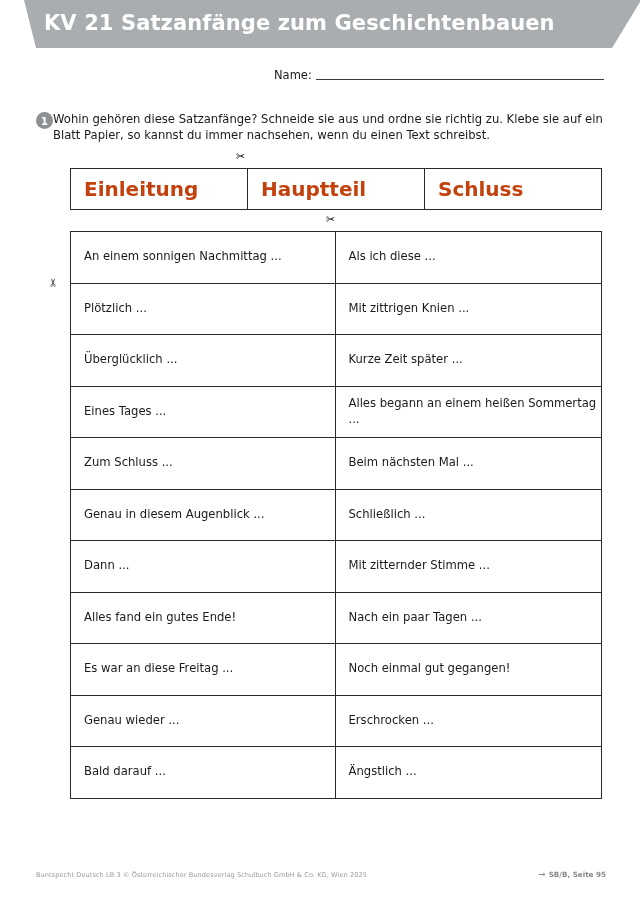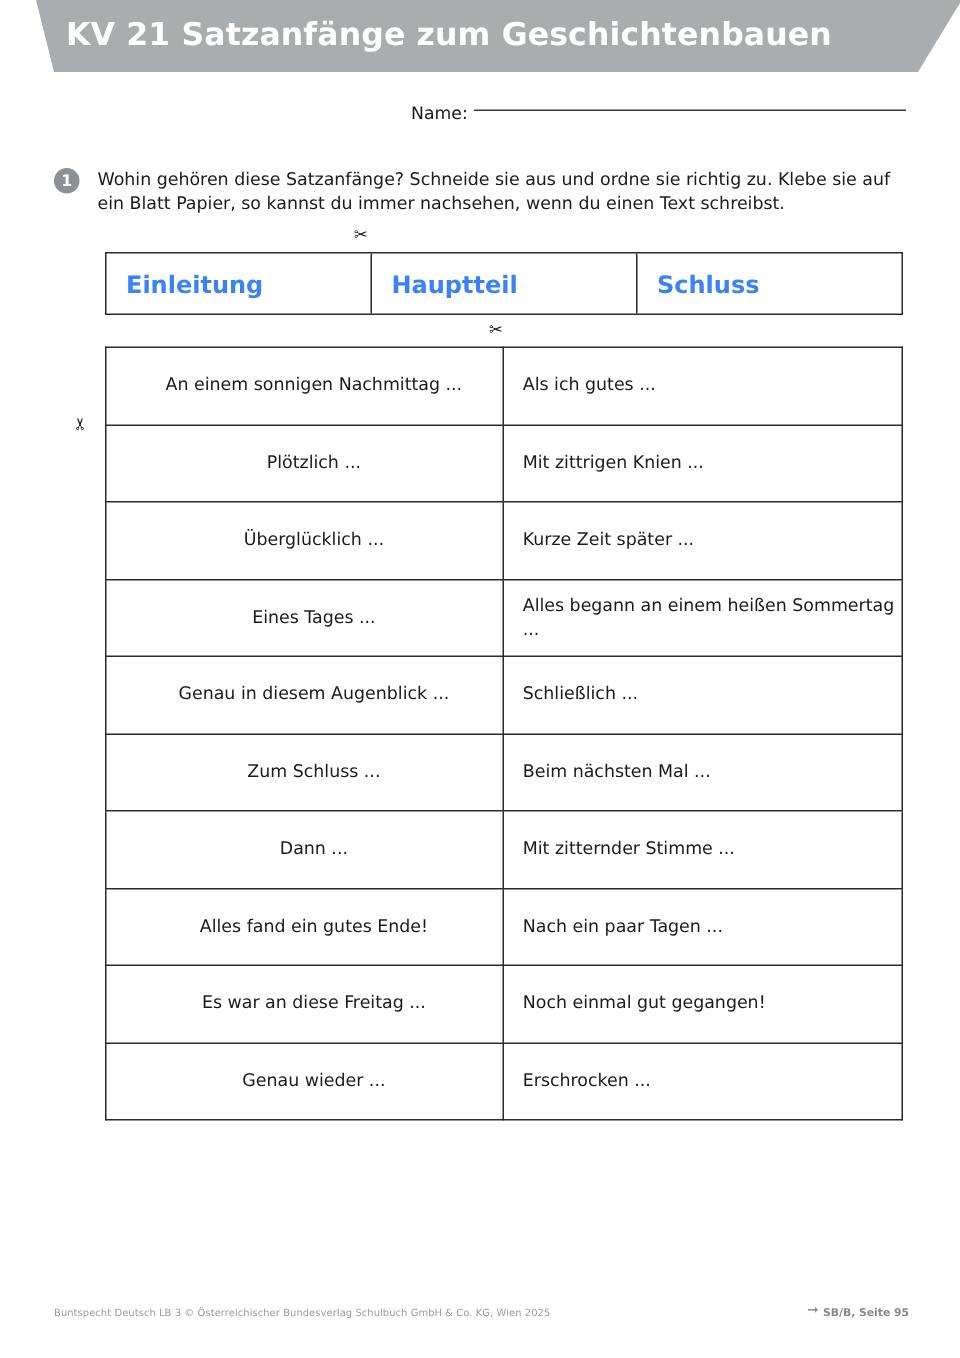--- a/index.html
+++ b/index.html
@@ -38,21 +38,21 @@
     white-space: nowrap;
   }
 
   
   .name-row {
     position: absolute;
     left: 274px;
     top: 68px;
     width: 330px;
     display: flex;
-    align-items: center;
+    align-items: flex-end;
   }
   .name-label {
     font-size: 11.5px;
     color: #1a1a1a;
     white-space: nowrap;
   }
   .name-line {
     flex: 1;
     height: 0;
     border-bottom: 1.2px solid #3a3a3a;
@@ -78,21 +78,21 @@
     color: #ffffff;
     font-size: 10.5px;
     font-weight: bold;
     display: flex;
     align-items: center;
     justify-content: center;
     flex: 0 0 auto;
     margin-top: 1px;
   }
   .task-text {
-    margin-left: 12px;
+    margin-left: 0;
     font-size: 11.6px;
     line-height: 1.42;
     color: #1a1a1a;
   }
 
   
   .scissors {
     position: absolute;
     font-size: 11px;
     color: #111;
@@ -116,23 +116,23 @@
     height: 42px;
     display: flex;
     border: 1.6px solid #2b2b2b;
     box-sizing: border-box;
   }
   .cat-cell {
     flex: 1 1 0;
     display: flex;
     align-items: center;
     padding-left: 13px;
-    font-size: 16px;
-    font-weight: bold;
-    color: #3b82f6;
+    font-size: 20px;
+    font-weight: bold;
+    color: #c2410c;
     box-sizing: border-box;
   }
   .cat-cell + .cat-cell {
     border-left: 1.6px solid #2b2b2b;
   }
 
   
   .main-table {
     position: absolute;
     left: 70px;
@@ -147,21 +147,21 @@
   }
   .main-table td {
     border: 1.4px solid #2b2b2b;
     padding: 0 0 0 13px;
     font-size: 11.6px;
     line-height: 1.36;
     color: #1a1a1a;
     vertical-align: middle;
     box-sizing: border-box;
   }
-  .main-table td.col-a { width: 265px; text-align: center; }
+  .main-table td.col-a { width: 265px; }
   .main-table td.col-b { width: 267px; }
 
   
   .footer-left {
     position: absolute;
     left: 36px;
     top: 871px;
     font-size: 6.6px;
     color: #9b9b9b;
     letter-spacing: 0.06px;
@@ -207,57 +207,61 @@
 <div class="cat-table">
   <div class="cat-cell">Einleitung</div>
   <div class="cat-cell">Hauptteil</div>
   <div class="cat-cell">Schluss</div>
 </div>
 
 <table class="main-table">
   <tbody>
     <tr>
       <td class="col-a">An einem sonnigen Nachmittag ...</td>
-      <td class="col-b">Als ich gutes ...</td>
+      <td class="col-b">Als ich diese ...</td>
     </tr>
     <tr>
       <td class="col-a">Plötzlich ...</td>
       <td class="col-b">Mit zittrigen Knien ...</td>
     </tr>
     <tr>
       <td class="col-a">Überglücklich ...</td>
       <td class="col-b">Kurze Zeit später ...</td>
     </tr>
     <tr>
       <td class="col-a">Eines Tages ...</td>
       <td class="col-b">Alles begann an einem heißen Sommertag ...</td>
     </tr>
     <tr>
+      <td class="col-a">Zum Schluss ...</td>
+      <td class="col-b">Beim nächsten Mal ...</td>
+    </tr>
+    <tr>
       <td class="col-a">Genau in diesem Augenblick ...</td>
       <td class="col-b">Schließlich ...</td>
     </tr>
     <tr>
-      <td class="col-a">Zum Schluss ...</td>
-      <td class="col-b">Beim nächsten Mal ...</td>
-    </tr>
-    <tr>
       <td class="col-a">Dann ...</td>
       <td class="col-b">Mit zitternder Stimme ...</td>
     </tr>
     <tr>
       <td class="col-a">Alles fand ein gutes Ende!</td>
       <td class="col-b">Nach ein paar Tagen ...</td>
     </tr>
     <tr>
       <td class="col-a">Es war an diese Freitag ...</td>
       <td class="col-b">Noch einmal gut gegangen!</td>
     </tr>
     <tr>
       <td class="col-a">Genau wieder ...</td>
       <td class="col-b">Erschrocken ...</td>
+    </tr>
+    <tr>
+      <td class="col-a">Bald darauf ...</td>
+      <td class="col-b">Ängstlich ...</td>
     </tr>
   </tbody>
 </table>
 
 <div class="footer-left">Buntspecht Deutsch LB 3 © Österreichischer Bundesverlag Schulbuch GmbH &amp; Co. KG, Wien 2025</div>
 <div class="footer-right">
   <span class="footer-arrow">➞</span>
   <span>SB/B, Seite 95</span>
 </div>
 

